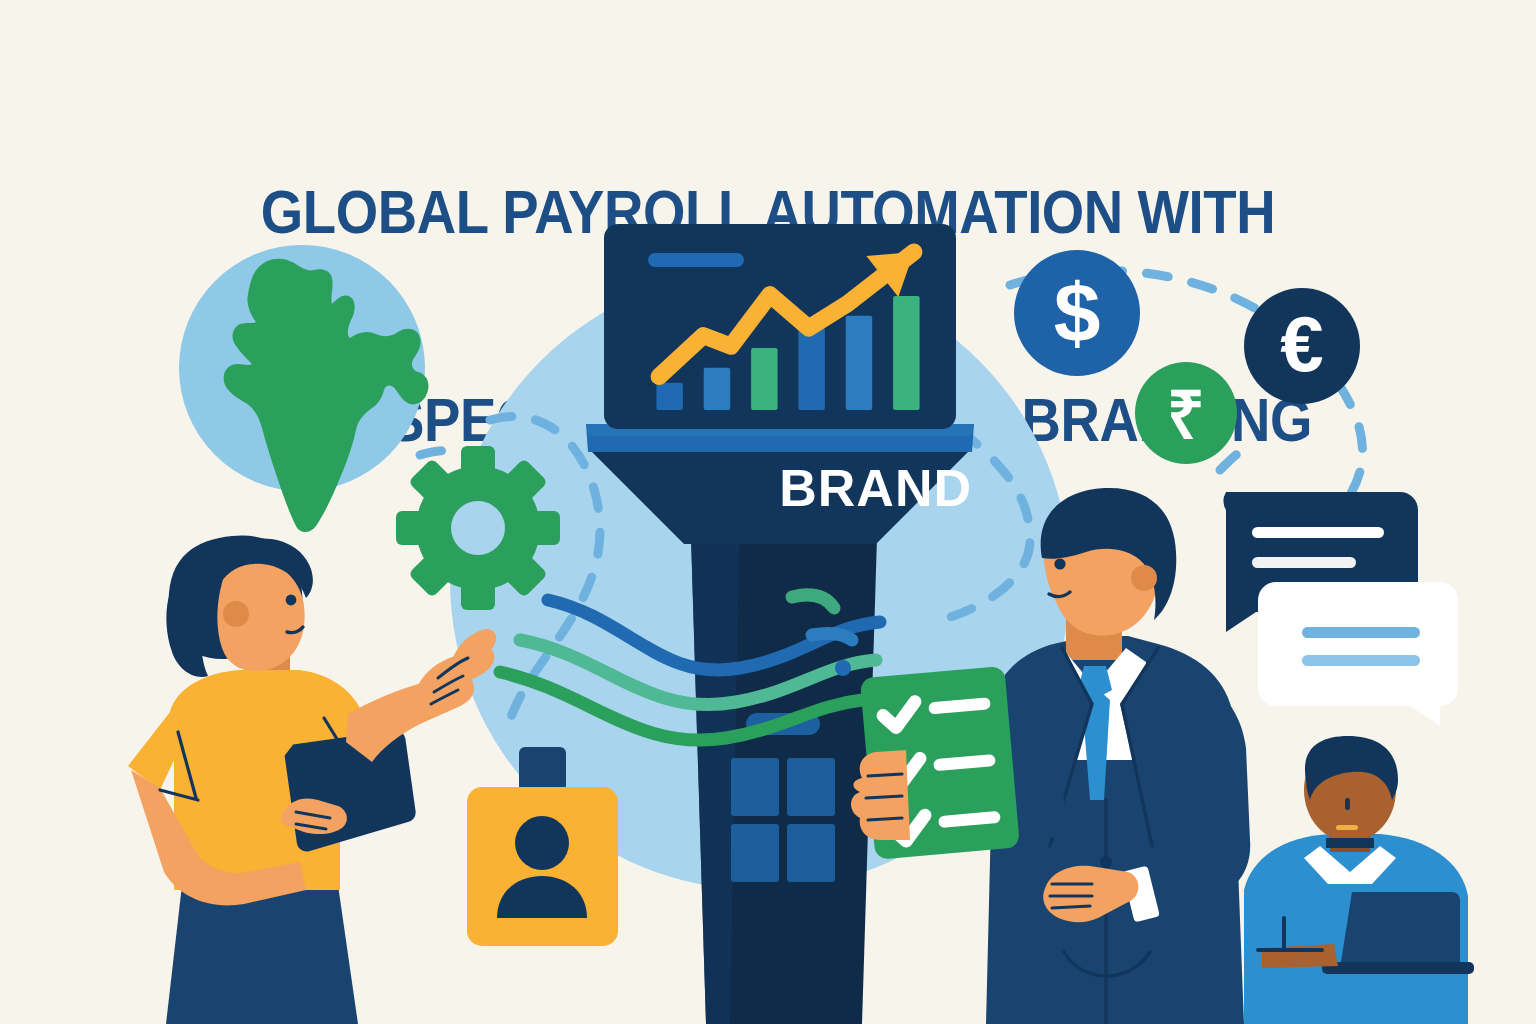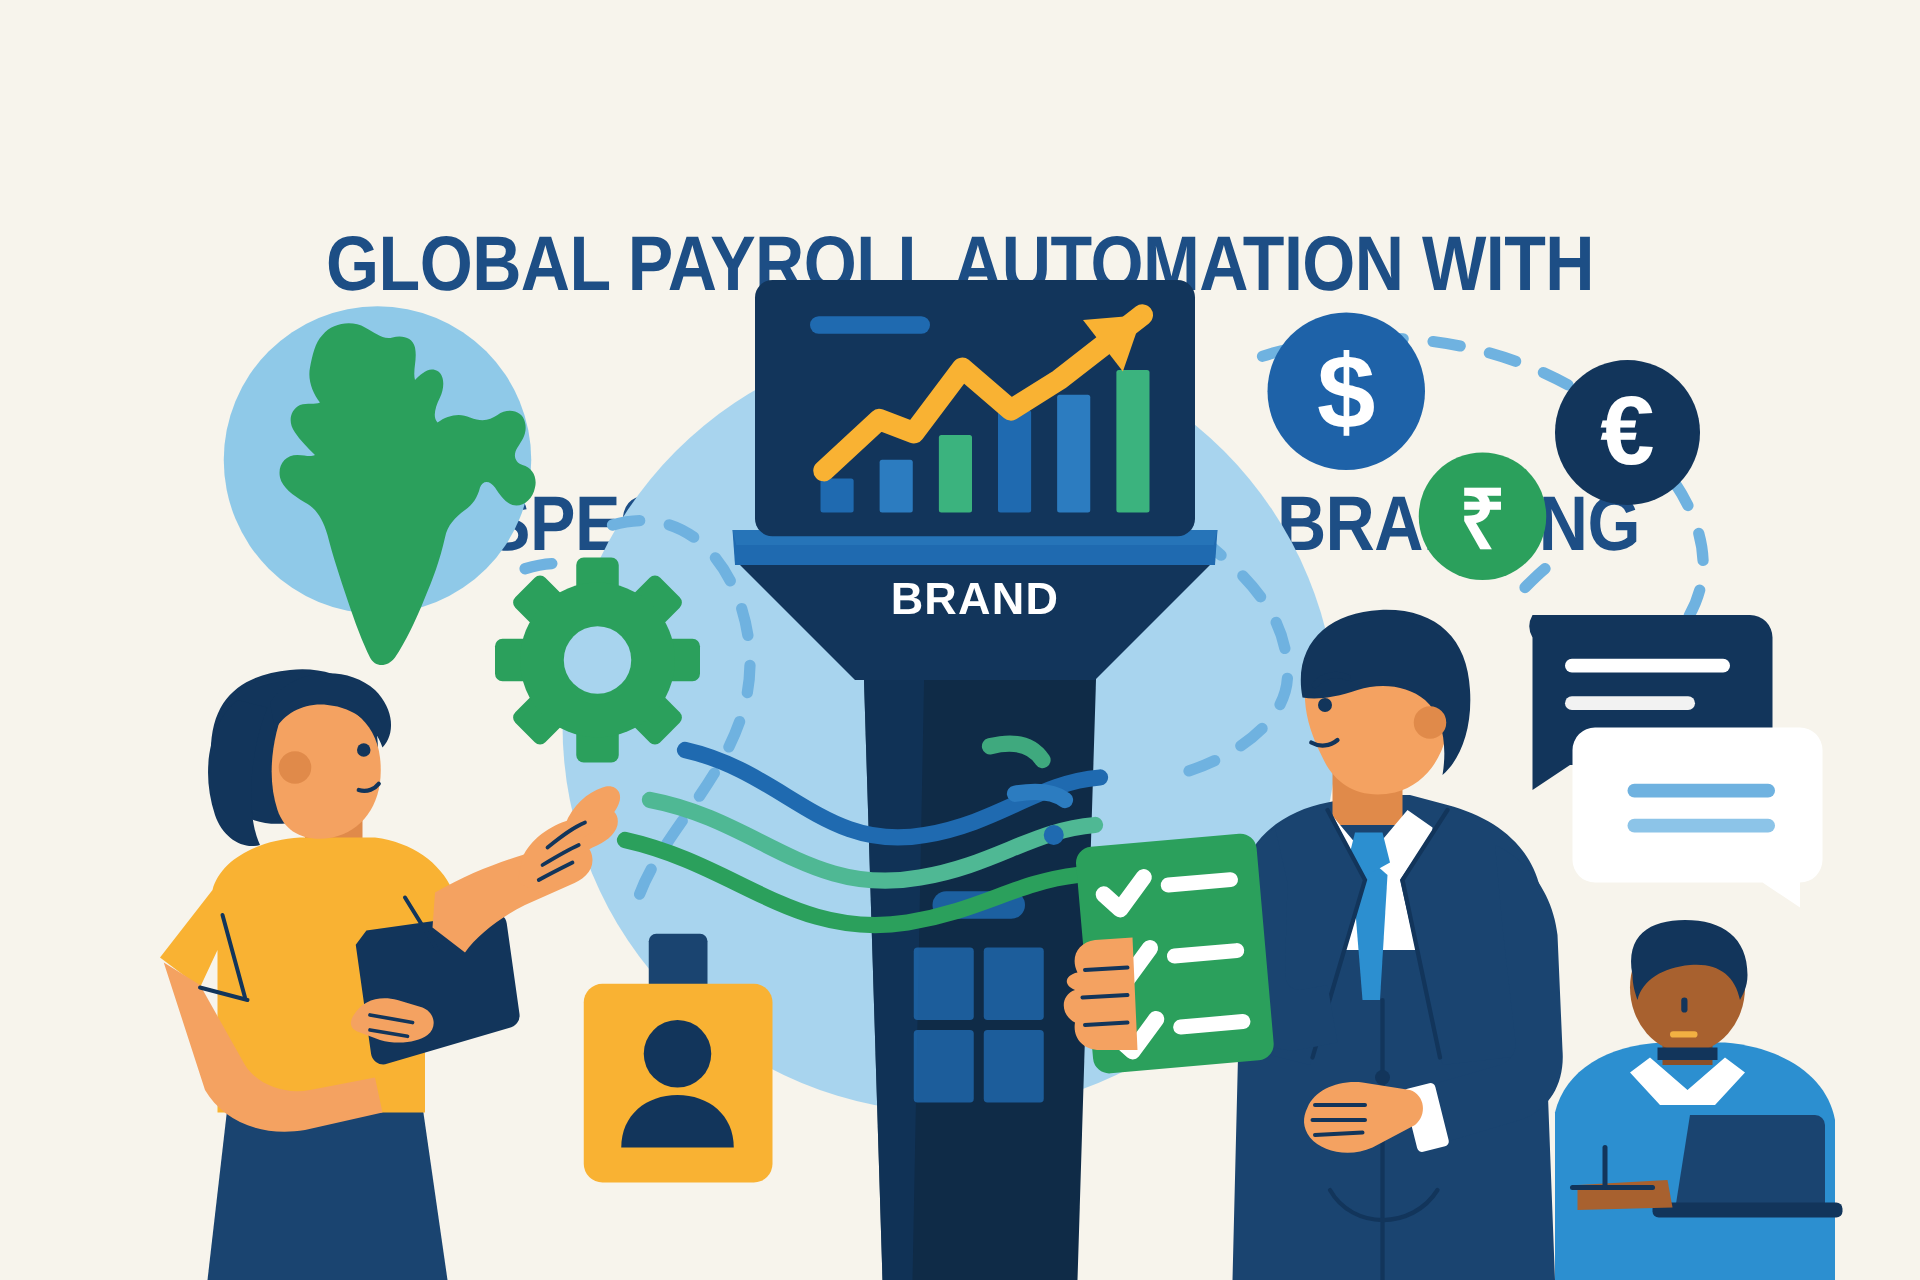--- a/index.html
+++ b/index.html
@@ -124,22 +124,22 @@
         <rect x="845.7" y="315.8" width="26.5" height="94.2" rx="2" fill="#2C7CC0"></rect>
         <rect x="893.1" y="295.9" width="26.5" height="114.1" rx="2" fill="#3BB37E"></rect>
       </g>
 
     <g>
       <polyline id="trendline" fill="none" stroke="#F9B233" stroke-width="17" stroke-linecap="round" stroke-linejoin="round" points="659.1,376.6 703.4,335.6 731.1,346.2 769.9,294.6 808.7,328.0 847.4,303.7 913.9,252.0"></polyline>
       <polygon id="trendhead" fill="#F9B233" points="913.9,252.0 898.3,297.1 866.4,256.0"></polygon>
     </g>
   </svg>
 
-  <div class="nosel" style="position:absolute;left:588px;top:458px;width:384px;text-align:center;
-              color:#FFFFFF;font-weight:bold;font-size:36px;letter-spacing:1px;
+  <div class="nosel" style="position:absolute;left:588px;top:458px;width:384px;text-align:right;
+              color:#FFFFFF;font-weight:bold;font-size:52px;letter-spacing:1px;
               font-family:'Liberation Sans',sans-serif;">BRAND</div>
 
   <svg class="layer" viewBox="0 0 1536 1024">
 
     <g transform="translate(478,528)">
       <g id="gearteeth" fill="#2BA05C">
           <rect x="-17" y="-82" width="34" height="34" rx="6" fill="#2BA05C" transform="rotate(0)"></rect>
           <rect x="-17" y="-82" width="34" height="34" rx="6" fill="#2BA05C" transform="rotate(45)"></rect>
           <rect x="-17" y="-82" width="34" height="34" rx="6" fill="#2BA05C" transform="rotate(90)"></rect>
           <rect x="-17" y="-82" width="34" height="34" rx="6" fill="#2BA05C" transform="rotate(135)"></rect>

